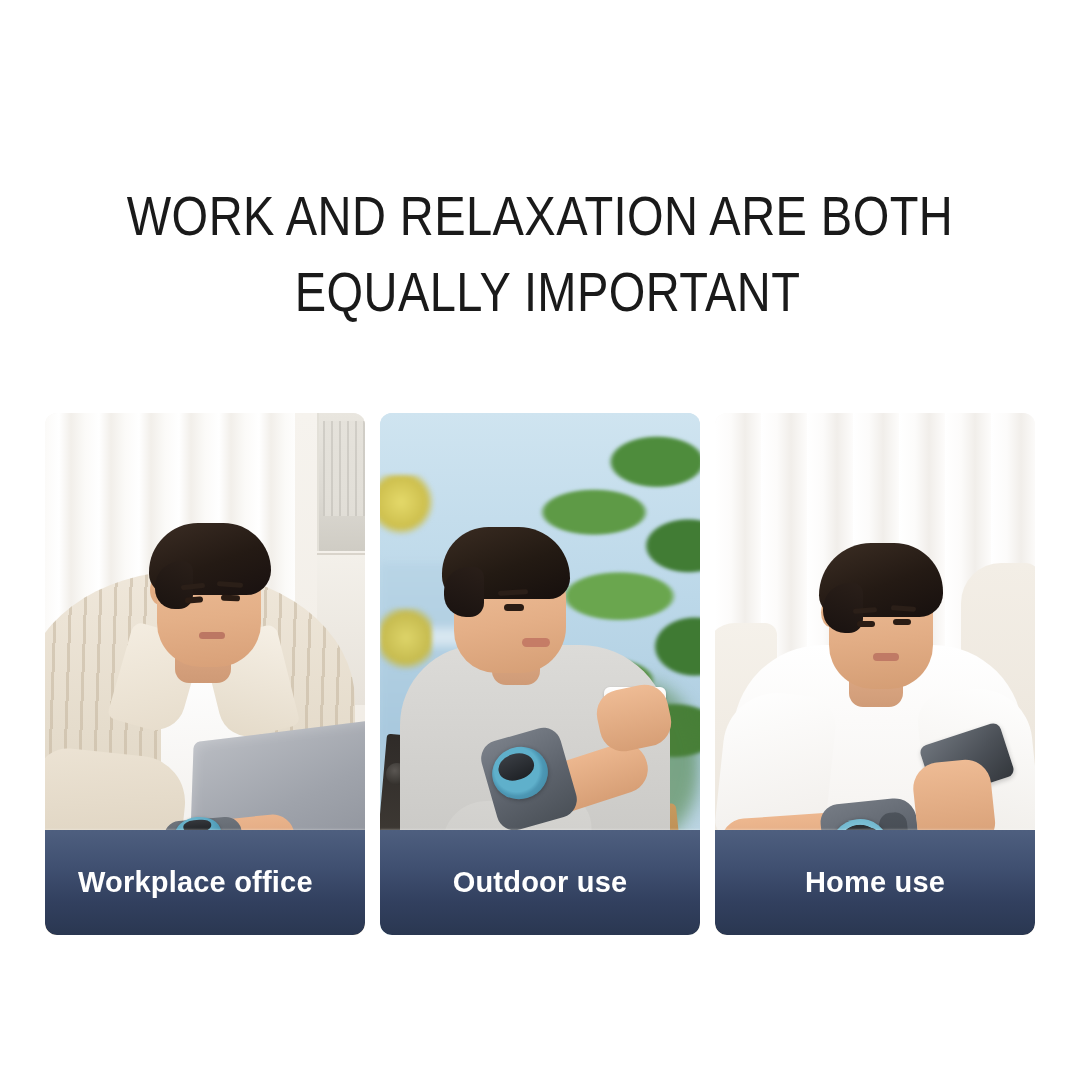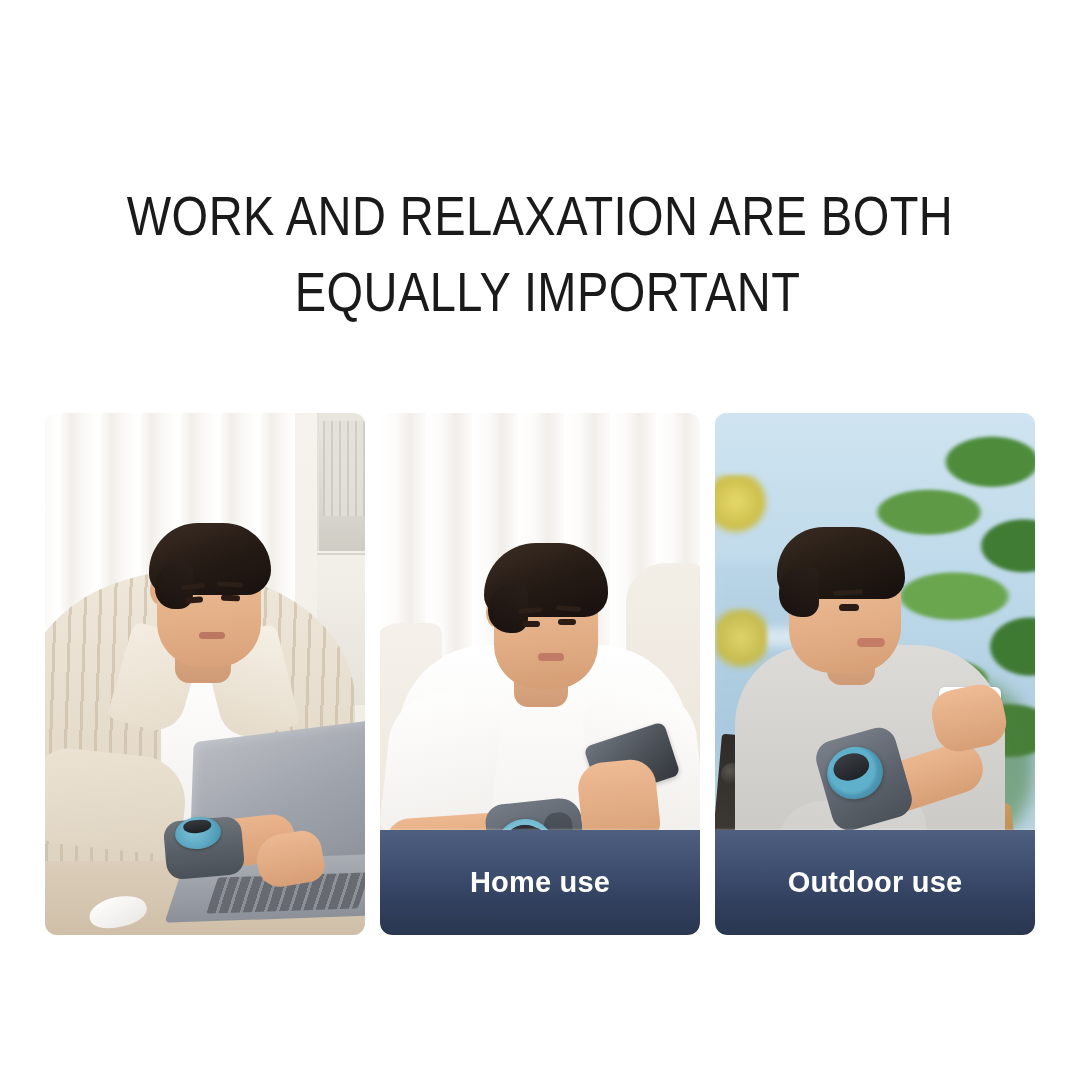--- a/index.html
+++ b/index.html
@@ -535,53 +535,22 @@
         <div class="s1-mouth"></div>
         <div class="s1-laptop-screen"></div>
         <div class="s1-laptop-base"></div>
         <div class="s1-keyboard"></div>
         <div class="s1-forearm"></div>
         <div class="s1-device-strap"></div>
         <div class="s1-device-mod"></div>
         <div class="s1-hand"></div>
       </div>
     </div>
-  </div>
-
-  <div class="card">
-    <div class="card-photo">
-      <div class="scene2">
-        <div class="s2-bg"></div>
-        <div class="s2-sofa-r"></div>
-        <div class="s2-sofa-l"></div>
-        <div class="s2-sofa-seat"></div>
-        <div class="s2-body"></div>
-        <div class="s2-shoulder-l"></div>
-        <div class="s2-shoulder-r"></div>
-        <div class="s2-neck"></div>
-        <div class="s2-ear"></div>
-        <div class="s2-head"></div>
-        <div class="s2-hair"></div>
-        <div class="s2-hair2"></div>
-        <div class="s2-brow-l"></div>
-        <div class="s2-brow-r"></div>
-        <div class="s2-eye-l"></div>
-        <div class="s2-eye-r"></div>
-        <div class="s2-mouth"></div>
-        <div class="s2-forearm"></div>
-        <div class="s2-device-strap"></div>
-        <div class="s2-device-ring"></div>
-        <div class="s2-device-screen"></div>
-        <div class="s2-device-dots"></div>
-        <div class="s2-phone"></div>
-        <div class="s2-hand"></div>
-      </div>
-    </div>
-    <div class="caption align-center">
-      <span class="caption-text">Home use</span>
+    <div class="caption align-left">
+      <span class="caption-text">Workplace office</span>
     </div>
   </div>
 
   <div class="card">
     <div class="card-photo">
       <div class="scene3">
         <div class="s3-sky"></div>
         <div class="s3-water"></div>
         <div class="s3-water-hl"></div>
         <div class="s3-blossom-1"></div>
@@ -609,13 +578,47 @@
         <div class="s3-hand"></div>
         <div class="s3-plate"></div>
         <div class="s3-grapes"></div>
       </div>
     </div>
     <div class="caption align-center">
       <span class="caption-text">Outdoor use</span>
     </div>
   </div>
 
+  <div class="card">
+    <div class="card-photo">
+      <div class="scene2">
+        <div class="s2-bg"></div>
+        <div class="s2-sofa-r"></div>
+        <div class="s2-sofa-l"></div>
+        <div class="s2-sofa-seat"></div>
+        <div class="s2-body"></div>
+        <div class="s2-shoulder-l"></div>
+        <div class="s2-shoulder-r"></div>
+        <div class="s2-neck"></div>
+        <div class="s2-ear"></div>
+        <div class="s2-head"></div>
+        <div class="s2-hair"></div>
+        <div class="s2-hair2"></div>
+        <div class="s2-brow-l"></div>
+        <div class="s2-brow-r"></div>
+        <div class="s2-eye-l"></div>
+        <div class="s2-eye-r"></div>
+        <div class="s2-mouth"></div>
+        <div class="s2-forearm"></div>
+        <div class="s2-device-strap"></div>
+        <div class="s2-device-ring"></div>
+        <div class="s2-device-screen"></div>
+        <div class="s2-device-dots"></div>
+        <div class="s2-phone"></div>
+        <div class="s2-hand"></div>
+      </div>
+    </div>
+    <div class="caption align-center">
+      <span class="caption-text">Home use</span>
+    </div>
+  </div>
+
 </div>
 
 </body></html>

